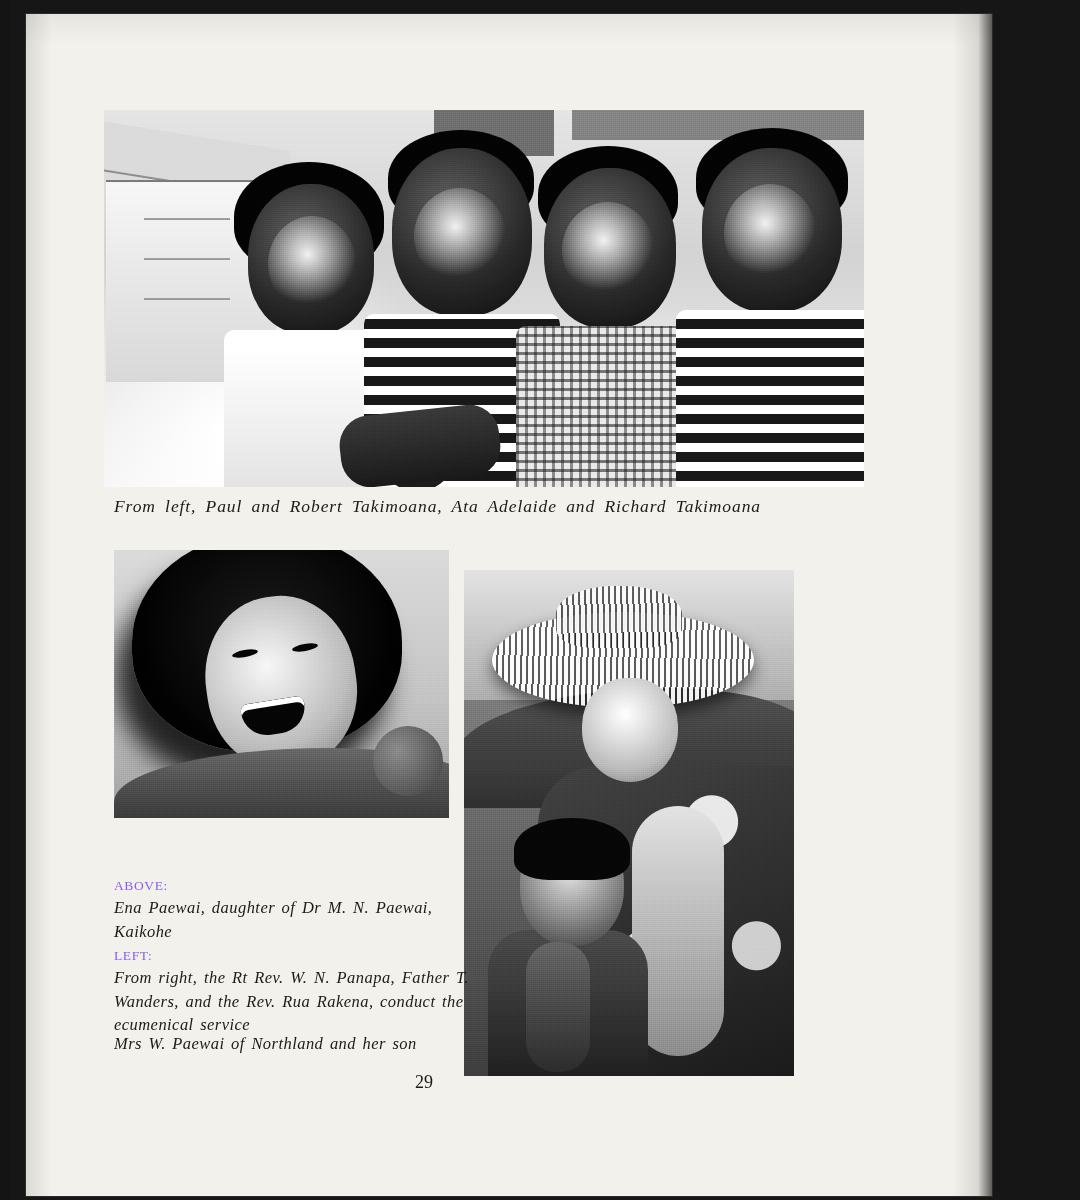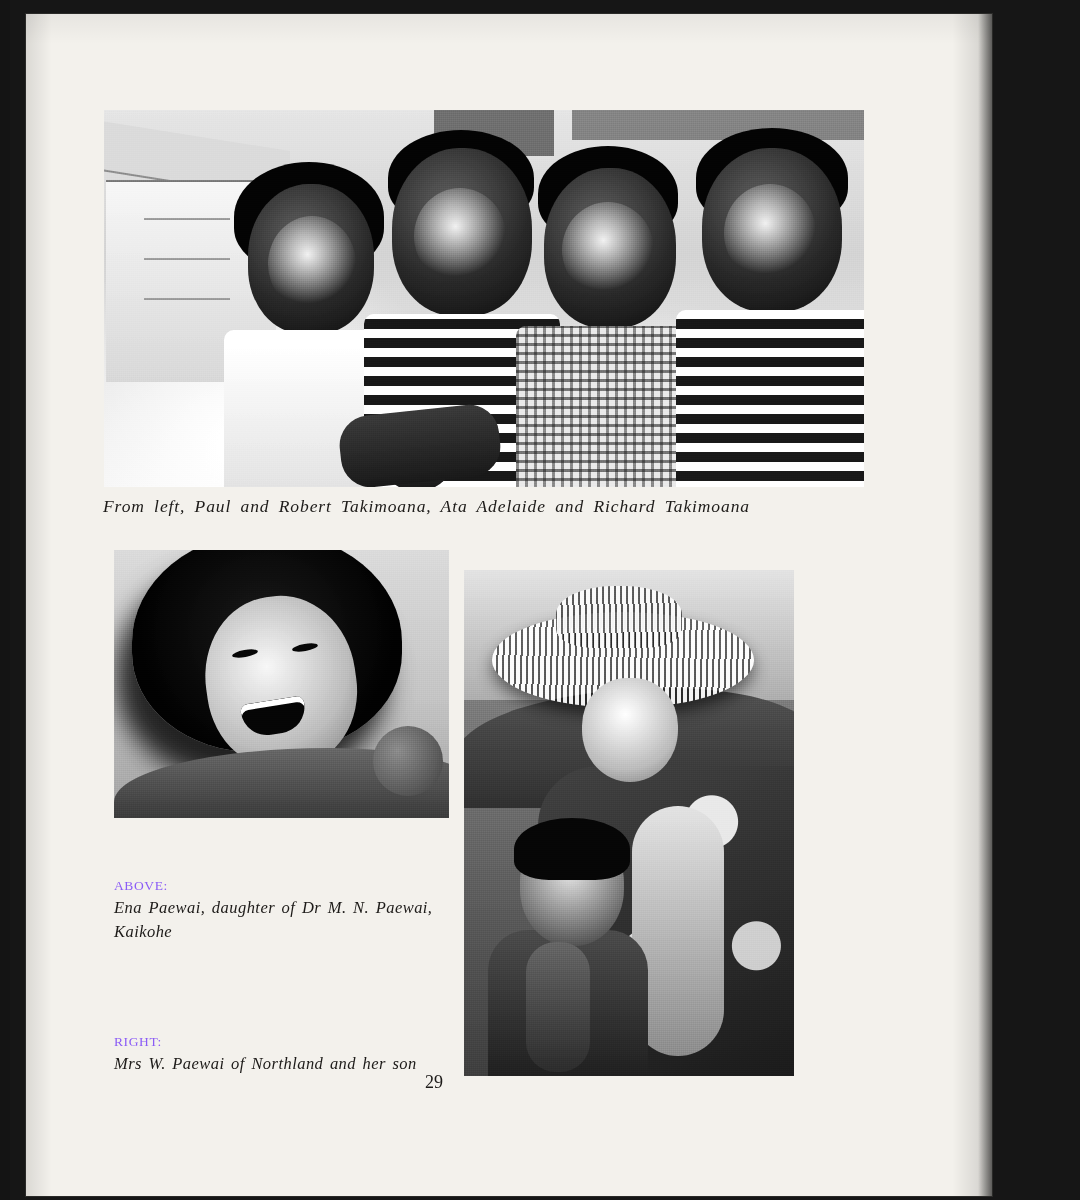--- a/index.html
+++ b/index.html
@@ -341,21 +341,21 @@
   }
 
   
   .caption {
     position: absolute;
     font-family: "Liberation Serif", serif;
     font-style: italic;
     color: #1d1b19;
   }
   #caption-top {
-    left: 77px;
+    left: 88px;
     top: 482px;
     width: 760px;
     font-size: 17.5px;
     letter-spacing: .9px;
     word-spacing: 4px;
     white-space: nowrap;
   }
   .cap-block {
     position: absolute;
     left: 88px;
@@ -375,21 +375,21 @@
     letter-spacing: .6px;
     color: #8b5cf6;
     margin-bottom: 1px;
   }
   #cap-above { top: 862px; }
   #cap-left  { top: 932px; }
   #cap-right { top: 1018px; }
 
   #page-number {
     position: absolute;
-    left: 378px;
+    left: 368px;
     top: 1058px;
     width: 60px;
     text-align: center;
     font-size: 18px;
     font-style: normal;
     font-family: "Liberation Serif", serif;
     color: #1d1b19;
   }
 </style>
 </head>
@@ -480,23 +480,26 @@
         <div class="b-arm"></div>
       </div>
       <div class="grain"></div>
     </div>
 
     <div class="cap-block" id="cap-above">
       <span class="cap-label">ABOVE:</span>
       <span>Ena Paewai, daughter of Dr M. N. Paewai, Kaikohe</span>
     </div>
 
+    <div class="cap-block" id="cap-left">
+      <span class="cap-label">LEFT:</span>
+      <span>From right, the Rt Rev. W. N. Panapa, Father T. Wanders, and the Rev. Rua Rakena, conduct the ecumenical service</span>
+    </div>
 
     <div class="cap-block" id="cap-right">
-      <span class="cap-label">RIGHT:</span>
       <span>Mrs W. Paewai of Northland and her son</span>
     </div>
 
     <div id="page-number">29</div>
 
     <div id="gutter"></div>
   </div>
 </div>
 
 </body></html>

